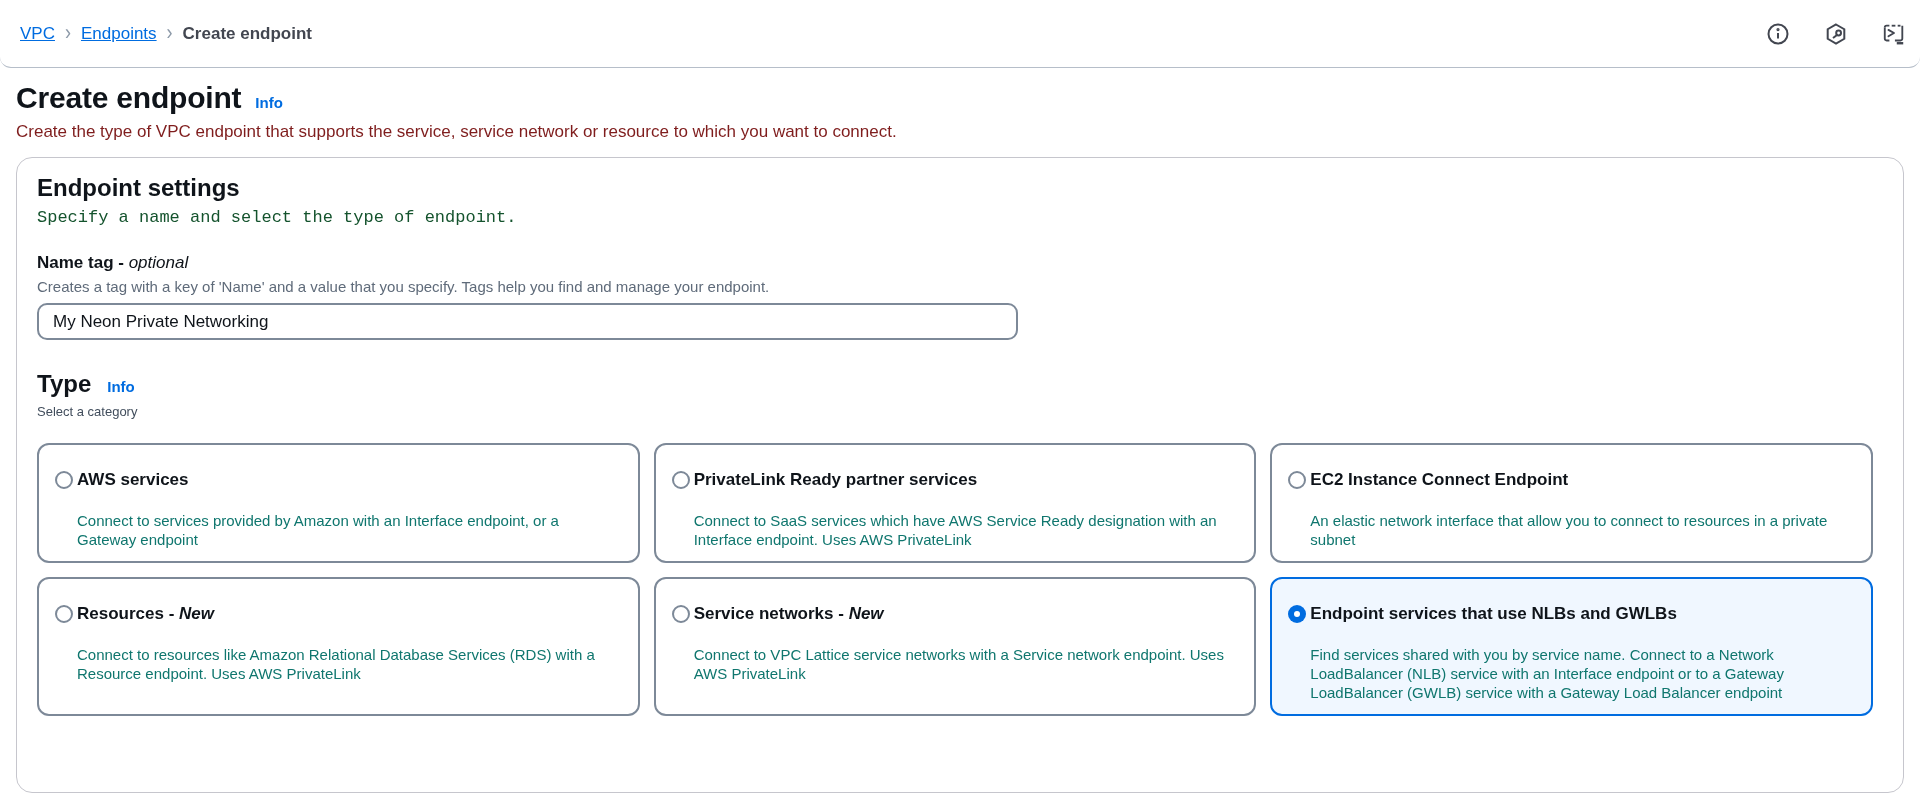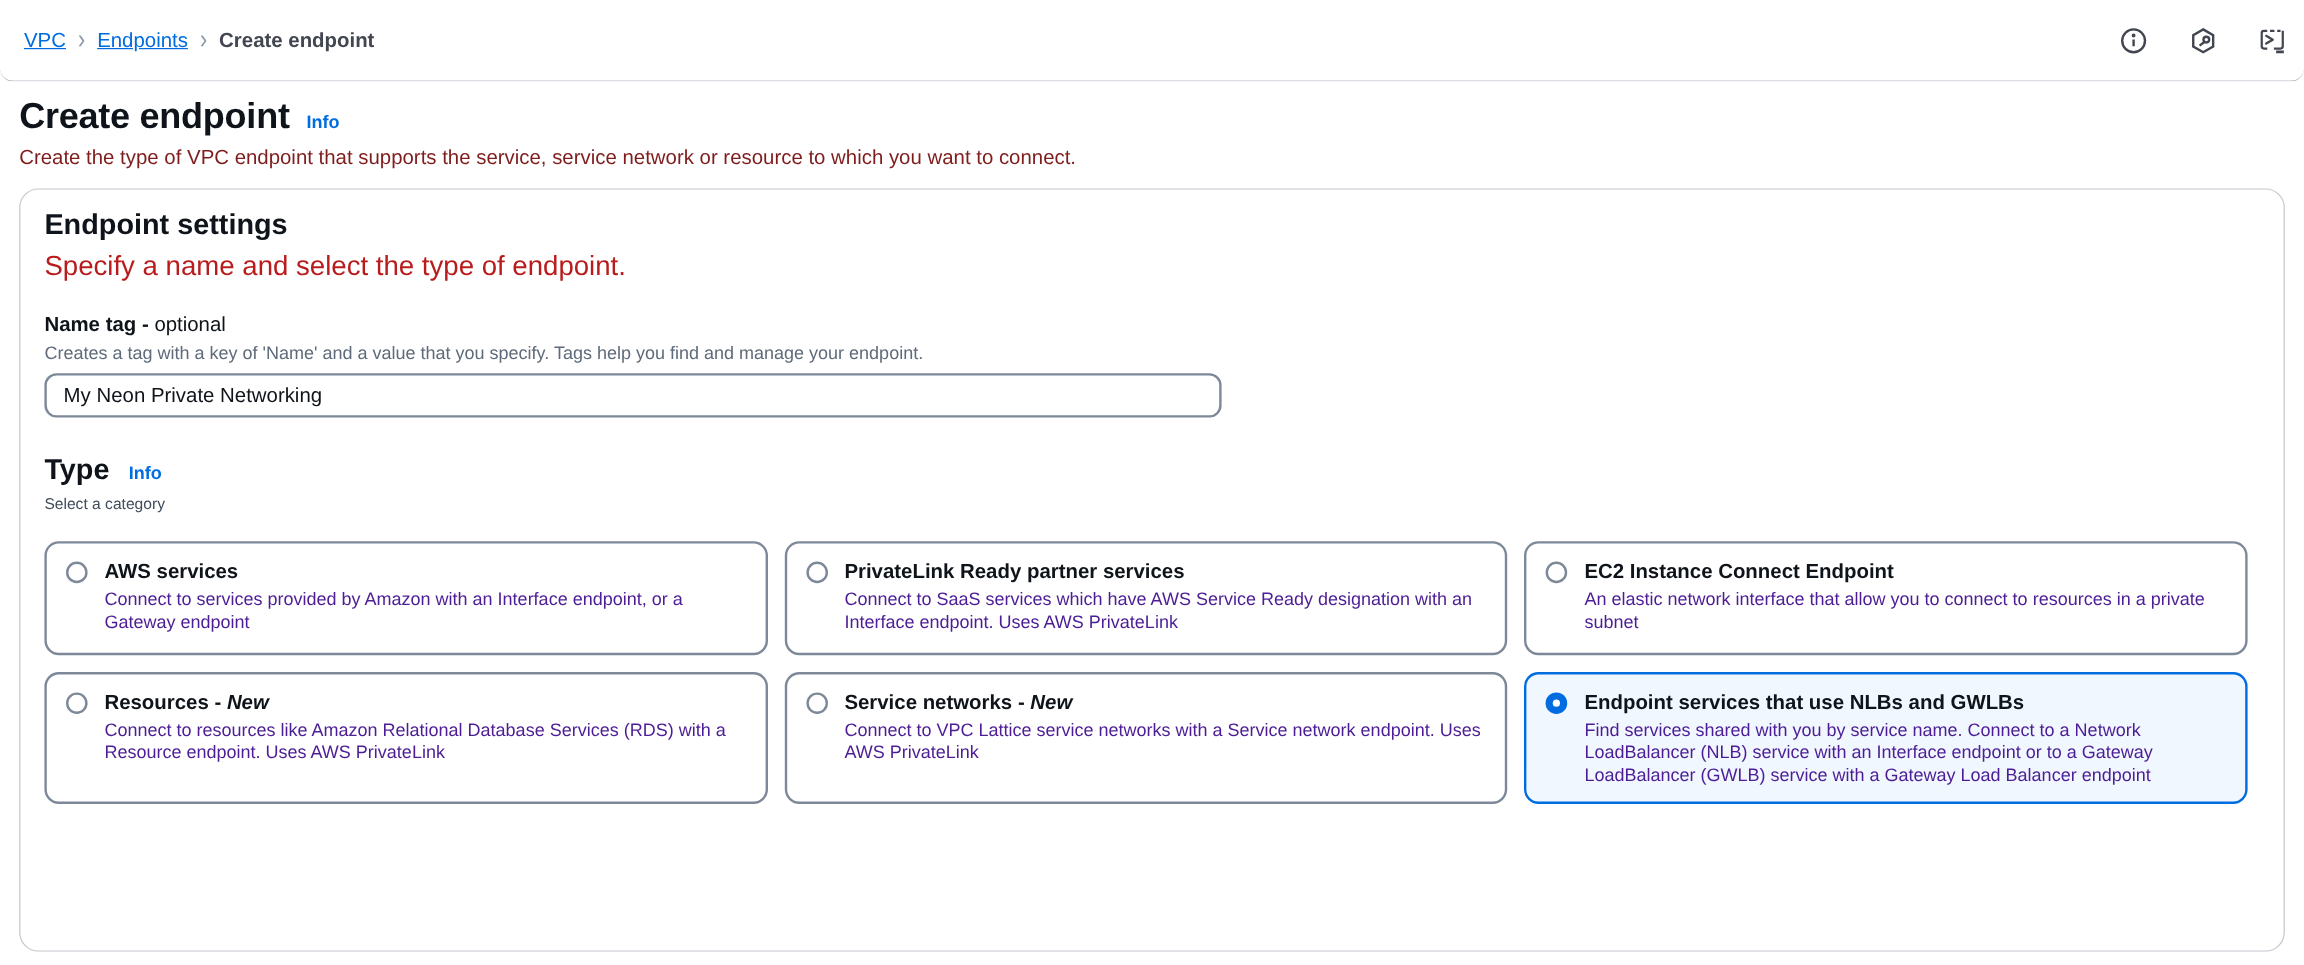--- a/index.html
+++ b/index.html
@@ -22,42 +22,42 @@
   .page-head { padding-top:13px; }
   .title-row { display:flex; align-items:baseline; gap:14px; }
   .page-title { font-size:30px; font-weight:700; letter-spacing:-0.2px; }
   .info-link { color:#006ce0; font-weight:700; font-size:15px; cursor:pointer; }
   .page-desc { margin-top:7px; font-size:17px; color:#7f1d1d; }
 
   
   .container-card { margin-top:15px; border:1px solid #c6c6cd; border-radius:16px;
     padding:16px 20px 18px 20px; height:636px; }
   .section-title { font-size:24px; font-weight:700; }
-  .section-desc { margin-top:6px; font-size:23px; color:#b91c1c; }
+  .section-desc { margin-top:6px; font-size:17px; color:#14532d;font-family:Liberation Mono, monospace; }
 
   .field-label { margin-top:26px; font-size:17px; font-weight:700; }
-  .field-label .optional { font-weight:400; }
+  .field-label .optional { font-weight:400; font-style:italic; }
   .field-help { margin-top:5px; font-size:15px; color:#5f6b7a; }
   .text-input { margin-top:8px; width:981px; height:37px; border:2px solid #7d8998;
     border-radius:10px; padding:0 14px; font-size:17px; color:#0f141a;
     font-family:"Liberation Sans", sans-serif; background:#fff; outline:none; display:block; }
 
   .type-row { margin-top:30px; display:flex; align-items:baseline; gap:16px; }
   .type-desc { margin-top:6px; font-size:13px; color:#414d5c; }
 
   
   .tile-grid { margin-top:24px; display:grid; grid-template-columns:repeat(3, 1fr);
     gap:14px; width:1836px; }
   .tile { border:2px solid #7d8998; border-radius:12px; background:#fff; min-height:95px;
-    padding:13px 16px 12px 16px; display:grid; grid-template-columns:18px 1fr;
-    column-gap:14px; cursor:pointer; align-content:start; }
+    padding:24px 16px 12px 16px; display:grid; grid-template-columns:18px 1fr;
+    column-gap:4px; cursor:pointer; align-content:start; }
   .tile.selected { border-color:#006ce0; background:#f0f7ff; }
   .tile-title { font-size:17px; font-weight:700; line-height:22px; }
   .tile-title .new-suffix { font-style:italic; }
-  .tile-desc { grid-column:2; margin-top:2px; font-size:15px; line-height:19px; color:#4c1d95; }
+  .tile-desc { grid-column:2; margin-top:20px; font-size:15px; line-height:19px; color:#0f766e; }
   .radio { width:18px; height:18px; border-radius:50%; border:2px solid #7d8998;
     background:#fff; margin-top:2px; position:relative; }
   .radio.checked { border:none; background:#006ce0; }
   .radio.checked::after { content:""; position:absolute; left:6px; top:6px; width:6px;
     height:6px; border-radius:50%; background:#fff; }
 </style>
 </head>
 <body>
 
 <header class="topbar">

